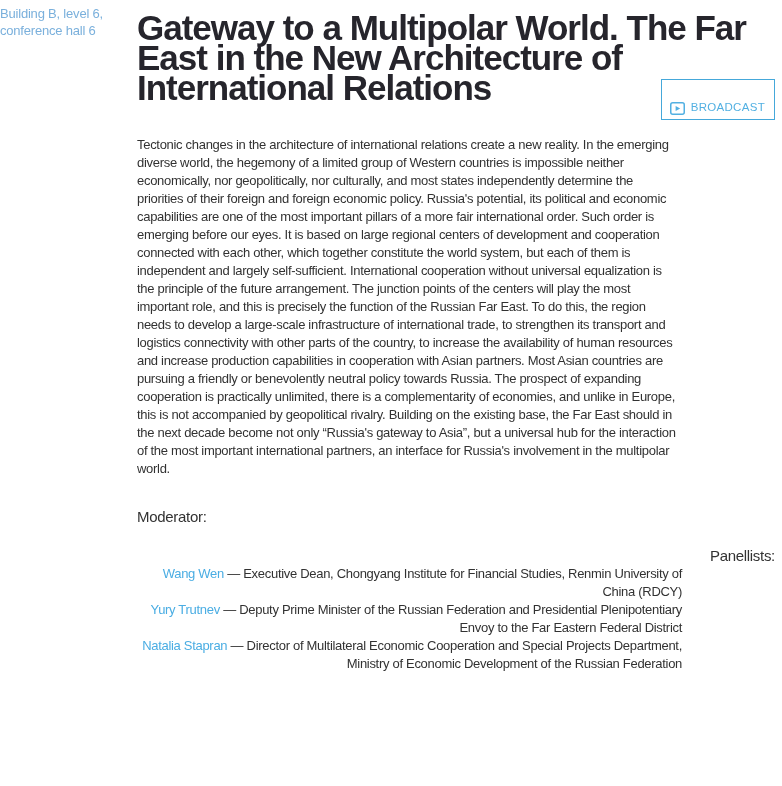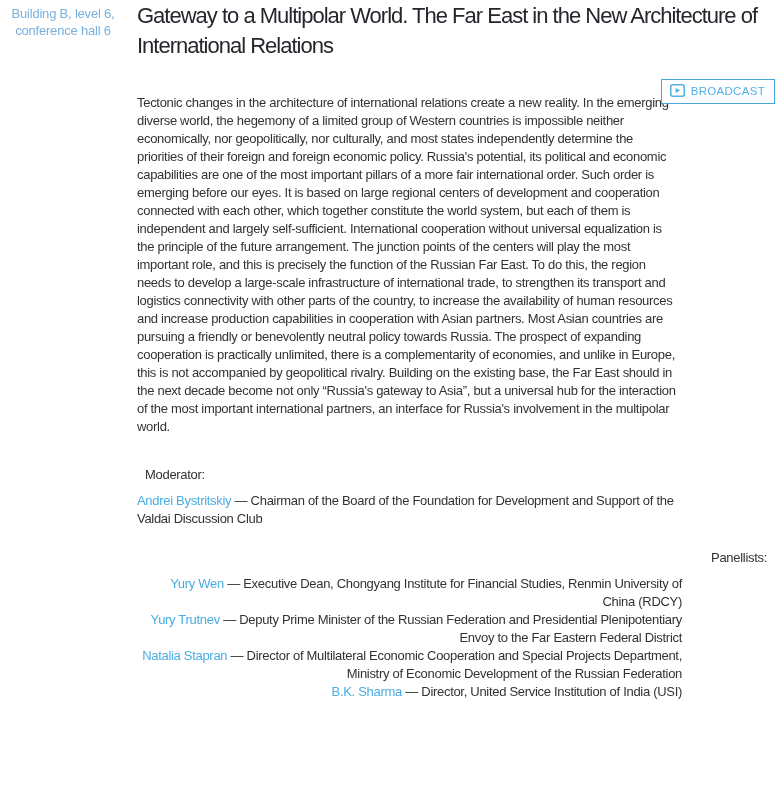--- a/index.html
+++ b/index.html
@@ -11,50 +11,50 @@
     font-family: "Liberation Sans", sans-serif;
     color: #323232;
     overflow: hidden;
     -webkit-font-smoothing: antialiased;
   }
   .location {
     position: absolute;
     top: 5px;
     left: 0;
     width: 126px;
-    text-align: center;
+    text-align: left;
     font-size: 13px;
     line-height: 17px;
     letter-spacing: -0.2px;
     color: #7ab0dc;
   }
   .main {
     position: absolute;
     left: 137px;
     top: 0;
     width: 638px;
   }
   .title {
     margin: 0;
-    padding-top: 1px;
+    padding-top: 13px;
     max-width: 638px;
-    font-size: 22px;
+    font-size: 35px;
     line-height: 30px;
-    font-weight: 400;
+    font-weight: 700;
     letter-spacing: -1px;
     color: #26252c;
   }
   .broadcast-btn {
     position: absolute;
     top: 79px;
     right: 0;
     display: inline-flex;
-    align-items: flex-start;
+    align-items: flex-end;
     gap: 6px;
-    padding: 4px 9px 4px 8px;
+    padding: 20px 9px 4px 8px;
     background: #ffffff;
     border: 1.5px solid #45a8da;
     color: #52b0e2;
     font-family: "Liberation Sans", sans-serif;
     font-size: 11.5px;
     letter-spacing: 0.3px;
     line-height: 15px;
     cursor: pointer;
     z-index: 2;
   }
@@ -63,22 +63,22 @@
     width: 545px;
     margin: 33px 0 0 0;
     font-size: 13px;
     line-height: 18px;
     letter-spacing: -0.3px;
     color: #323232;
   }
   .section { margin-top: 30px; }
   .section.panellists { margin-top: 21px; text-align: right; }
   .section-label {
-    margin: 8px;
-    font-size: 13px;
+    margin: 0;
+    font-size: 15px;
     line-height: 18px;
     letter-spacing: -0.3px;
     color: #323232;
   }
   .person {
     margin: 0;
     width: 545px;
     font-size: 13px;
     line-height: 18px;
     letter-spacing: -0.3px;
@@ -108,45 +108,37 @@
           <path d="M5.6 3.9 L10.2 6.5 L5.6 9.1 Z" fill="currentColor"></path>
         </svg>
       </span>
       <span>BROADCAST</span>
     </button>
 
     <p class="description">Tectonic changes in the architecture of international relations create a new reality. In the emerging diverse world, the hegemony of a limited group of Western countries is impossible neither economically, nor geopolitically, nor culturally, and most states independently determine the priorities of their foreign and foreign economic policy. Russia's potential, its political and economic capabilities are one of the most important pillars of a more fair international order. Such order is emerging before our eyes. It is based on large regional centers of development and cooperation connected with each other, which together constitute the world system, but each of them is independent and largely self-sufficient. International cooperation without universal equalization is the principle of the future arrangement. The junction points of the centers will play the most important role, and this is precisely the function of the Russian Far East. To do this, the region needs to develop a large-scale infrastructure of international trade, to strengthen its transport and logistics connectivity with other parts of the country, to increase the availability of human resources and increase production capabilities in cooperation with Asian partners. Most Asian countries are pursuing a friendly or benevolently neutral policy towards Russia. The prospect of expanding cooperation is practically unlimited, there is a complementarity of economies, and unlike in Europe, this is not accompanied by geopolitical rivalry. Building on the existing base, the Far East should in the next decade become not only “Russia's gateway to Asia”, but a universal hub for the interaction of the most important international partners, an interface for Russia's involvement in the multipolar world.</p>
 
     <div class="section moderator">
       <p class="section-label">Moderator:</p>
-      <p class="person">
-        <a class="person-name">Andrei Bystritskiy</a>
-        <span>— Chairman of the Board of the Foundation for Development and Support of the Valdai Discussion Club</span>
-      </p>
     </div>
 
     <div class="section panellists">
       <p class="section-label">Panellists:</p>
 
       <p class="person">
-        <a class="person-name">Yury Wen</a>
+        <a class="person-name">Wang Wen</a>
         <span>— Executive Dean, Chongyang Institute for Financial Studies, Renmin University of China (RDCY)</span>
       </p>
 
 
       <p class="person">
         <a class="person-name">Yury Trutnev</a>
         <span>— Deputy Prime Minister of the Russian Federation and Presidential Plenipotentiary Envoy to the Far Eastern Federal District</span>
       </p>
 
       <p class="person">
         <a class="person-name">Natalia Stapran</a>
         <span>— Director of Multilateral Economic Cooperation and Special Projects Department, Ministry of Economic Development of the Russian Federation</span>
       </p>
 
-      <p class="person">
-        <a class="person-name">B.K. Sharma</a>
-        <span>— Director, United Service Institution of India (USI)</span>
-      </p>
     </div>
 
   </div>
 </div>
 
 </body></html>

